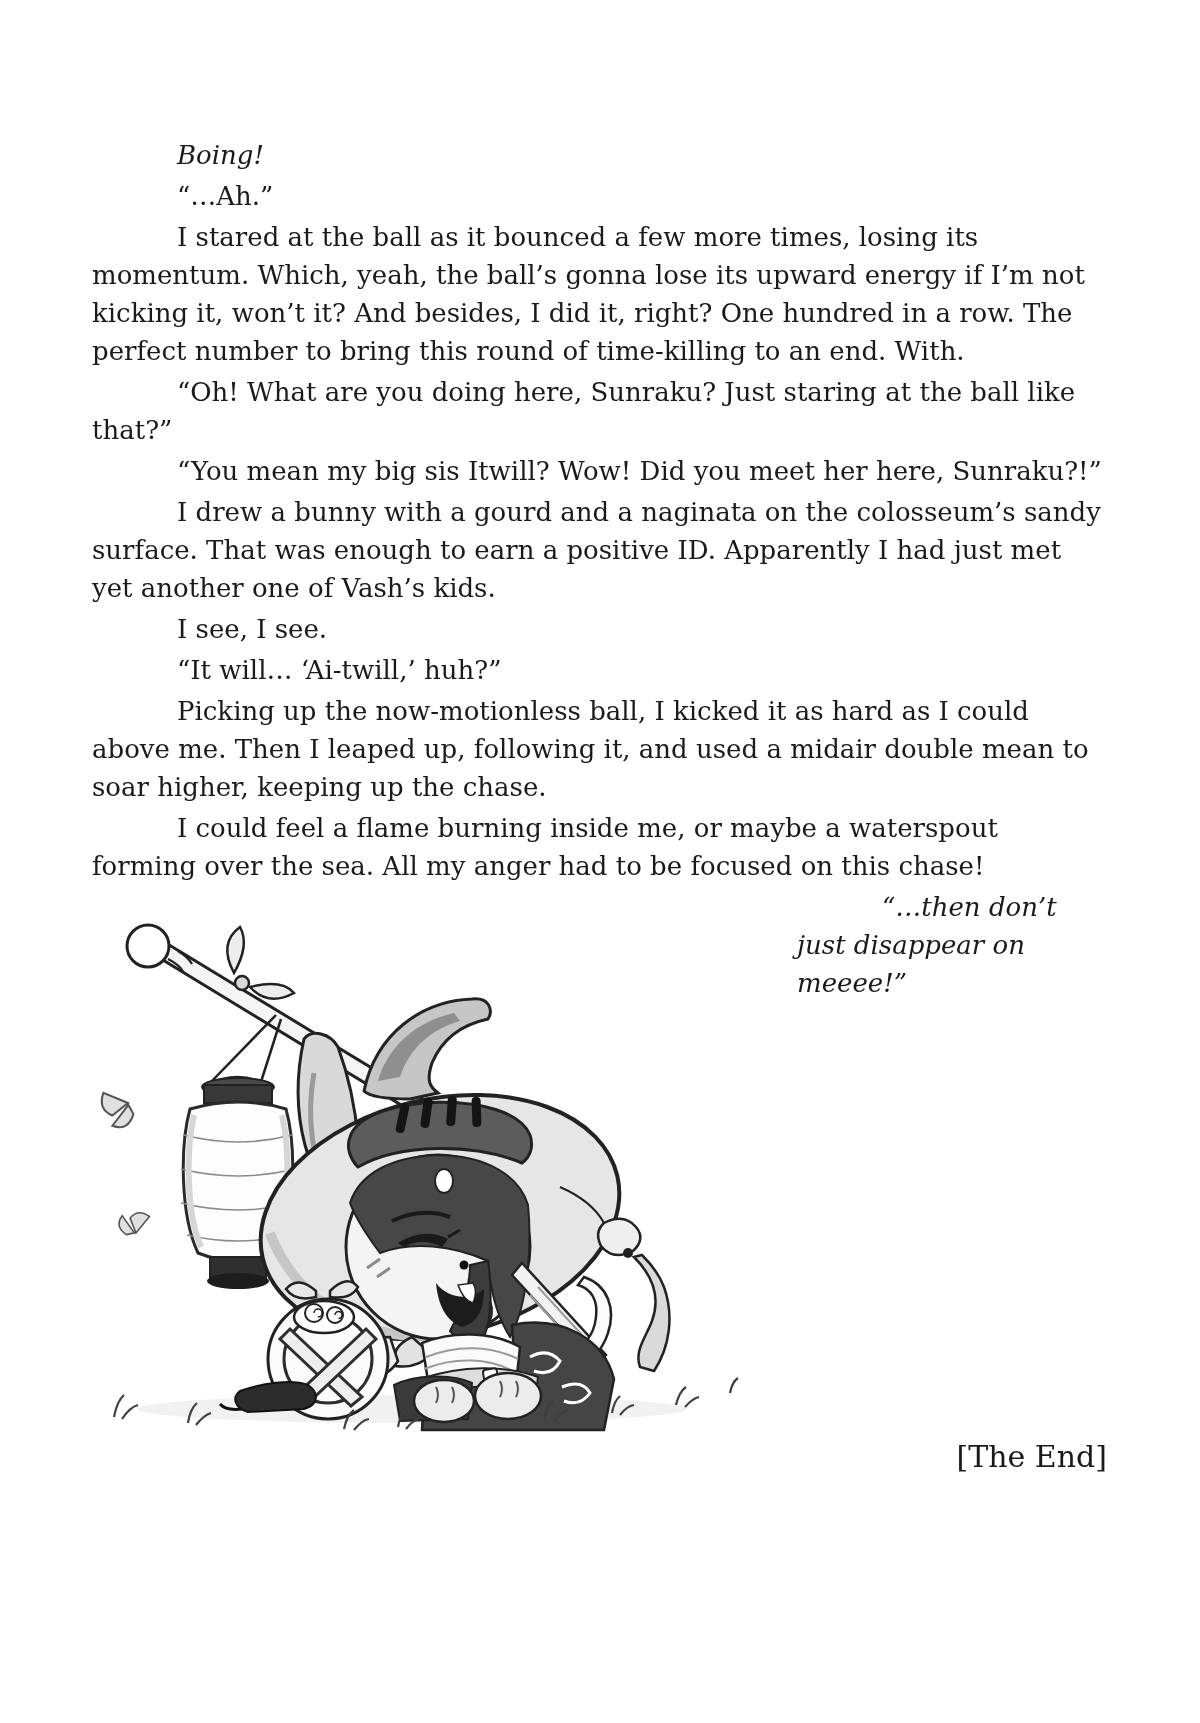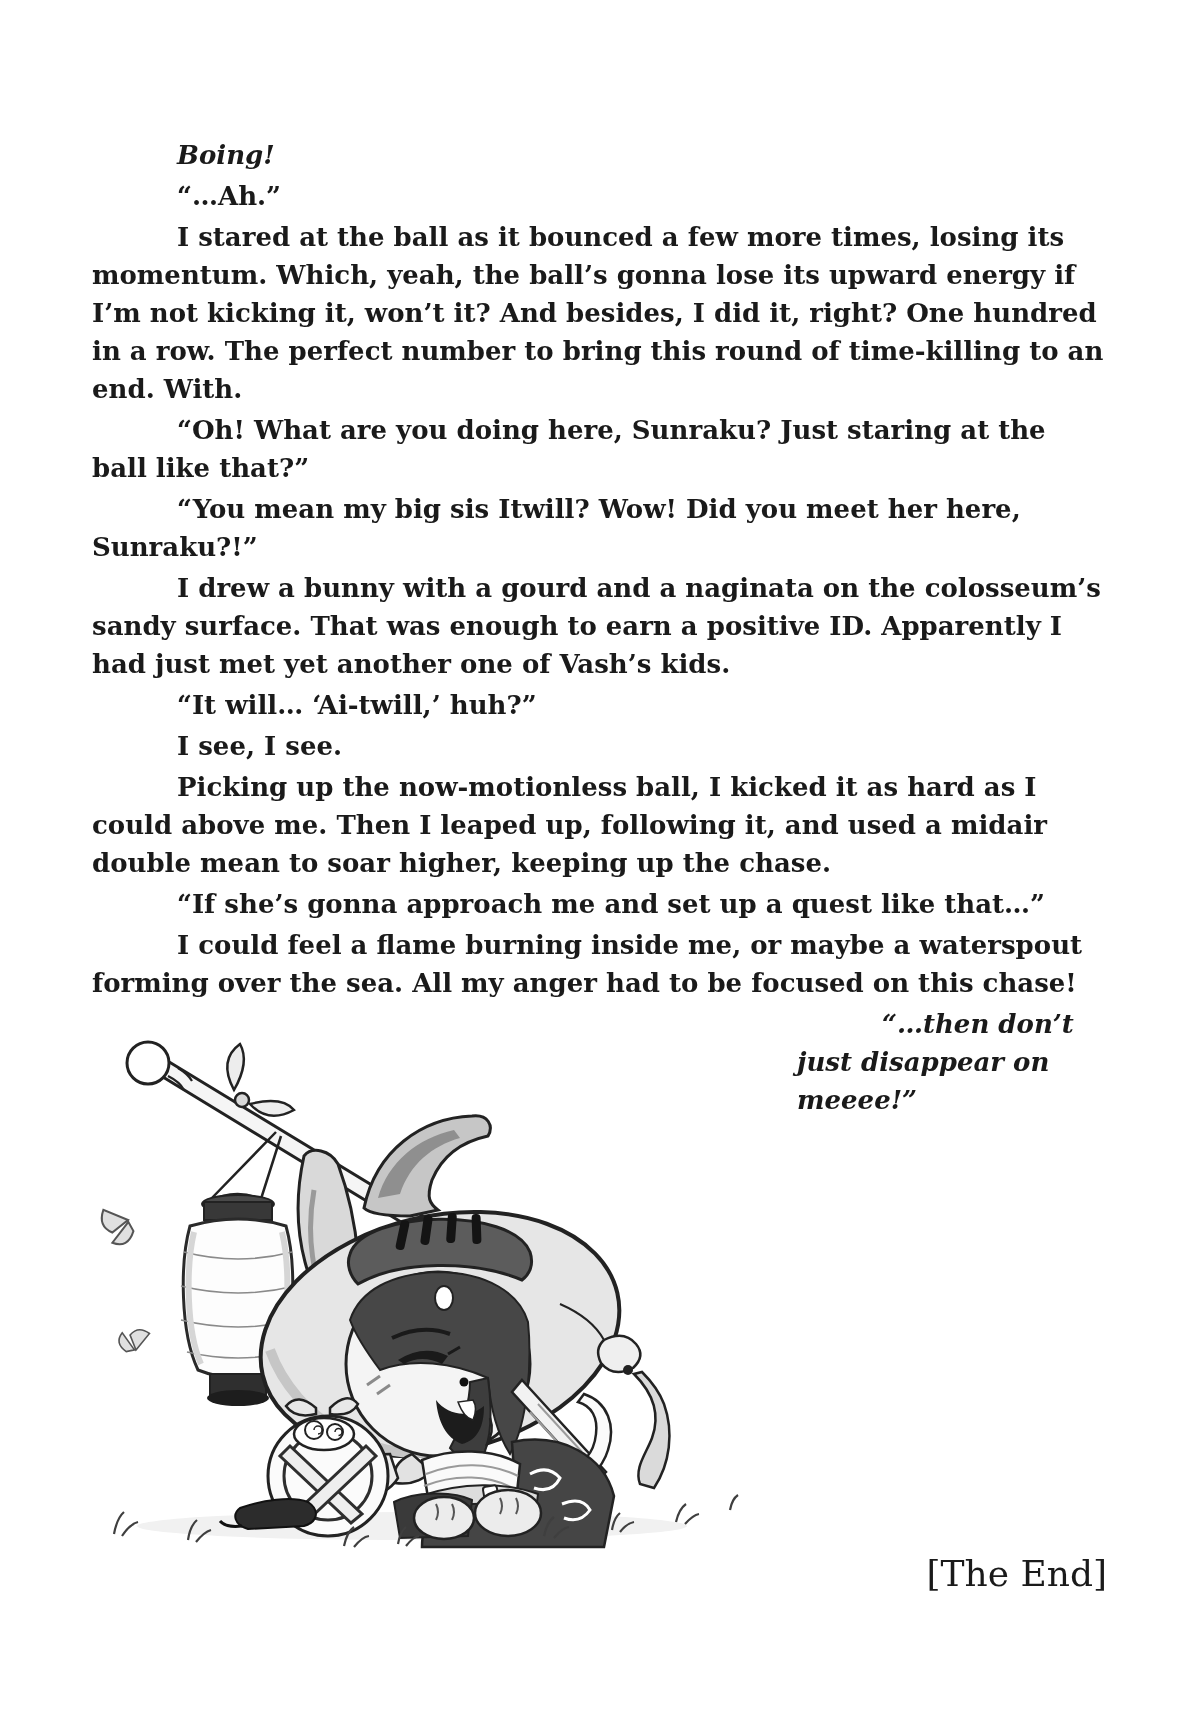--- a/index.html
+++ b/index.html
@@ -15,54 +15,52 @@
     margin-left:92px;
     width:1015px;
     padding-top:136px;
     font-size:26px;
     line-height:38px;
     text-align:left;
   }
   p.para{
     margin:3px 0 0 0;
     text-indent:85px;
-    font-weight:bold;
   }
   p.para.first{margin-top:0;}
   p.para.italic{font-style:italic;}
   .illustration-float{
     float:left;
     width:705px;
     height:553px;
     margin:0;
   }
   .the-end{
     clear:both;
     text-align:right;
-    font-size:36px;
+    font-size:30px;
     line-height:38px;
     margin-top:2px;
   }
 </style>
 </head>
 <body>
 
 <div class="page">
   <div class="text-area">
 
     <p class="para first italic">Boing!</p>
     <p class="para">“…Ah.”</p>
     <p class="para">I stared at the ball as it bounced a few more times, losing its momentum. Which, yeah, the ball’s gonna lose its upward energy if I’m not kicking it, won’t it? And besides, I did it, right? One hundred in a row. The perfect number to bring this round of time-killing to an end. With.</p>
     <p class="para">“Oh! What are you doing here, Sunraku? Just staring at the ball like that?”</p>
     <p class="para">“You mean my big sis Itwill? Wow! Did you meet her here, Sunraku?!”</p>
     <p class="para">I drew a bunny with a gourd and a naginata on the colosseum’s sandy surface. That was enough to earn a positive ID. Apparently I had just met yet another one of Vash’s kids.</p>
+    <p class="para">I see, I see.</p>
     <p class="para">“It will… ‘Ai-twill,’ huh?”</p>
-    <p class="para">I see, I see.</p>
     <p class="para">Picking up the now-motionless ball, I kicked it as hard as I could above me. Then I leaped up, following it, and used a midair double mean to soar higher, keeping up the chase.</p>
-    <p class="para">“If she’s gonna approach me and set up a quest like that…”</p>
     <p class="para">I could feel a flame burning inside me, or maybe a waterspout forming over the sea. All my anger had to be focused on this chase!</p>
 
     <div class="illustration-float">
       <svg width="705" height="553" viewBox="0 0 705 553">
 
         <ellipse cx="320" cy="524" rx="275" ry="14" fill="#f1f1f1"></ellipse>
 
         <g>
           <path d="M66,72 L470,318 L479,304 L74,58 Z" fill="#f5f5f5" stroke="#222" stroke-width="3"></path>
           <circle cx="56" cy="61" r="21" fill="#ffffff" stroke="#222" stroke-width="3"></circle>

